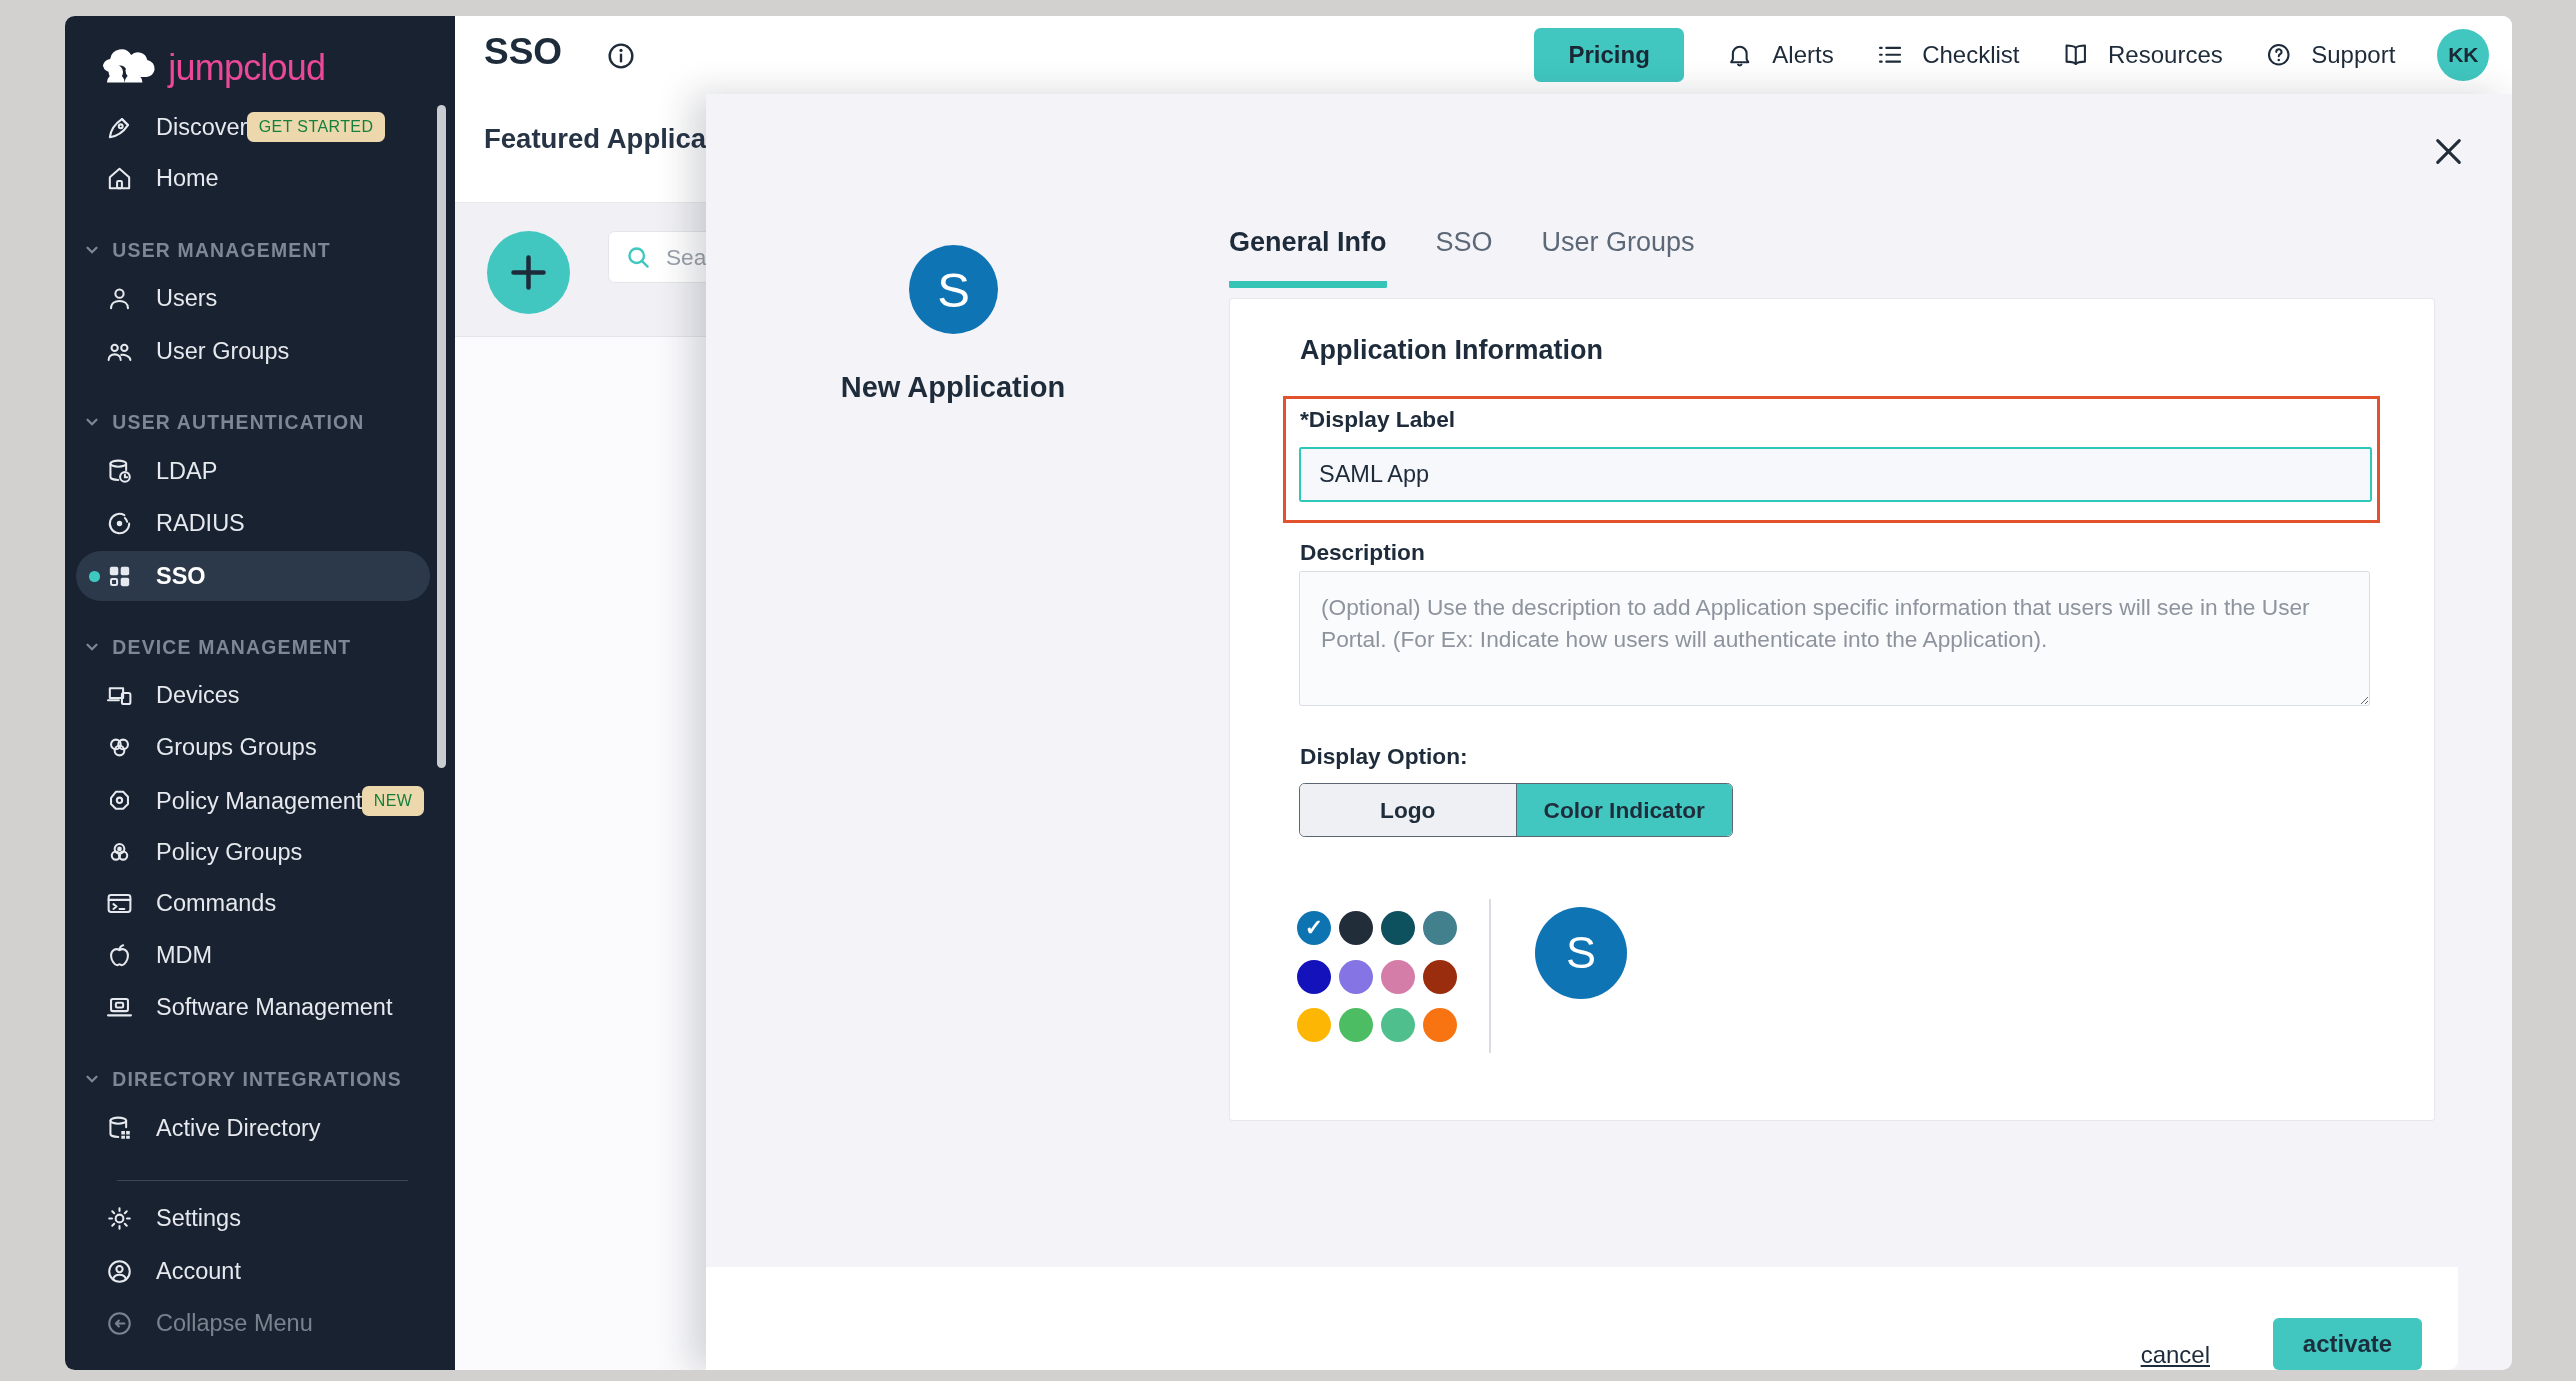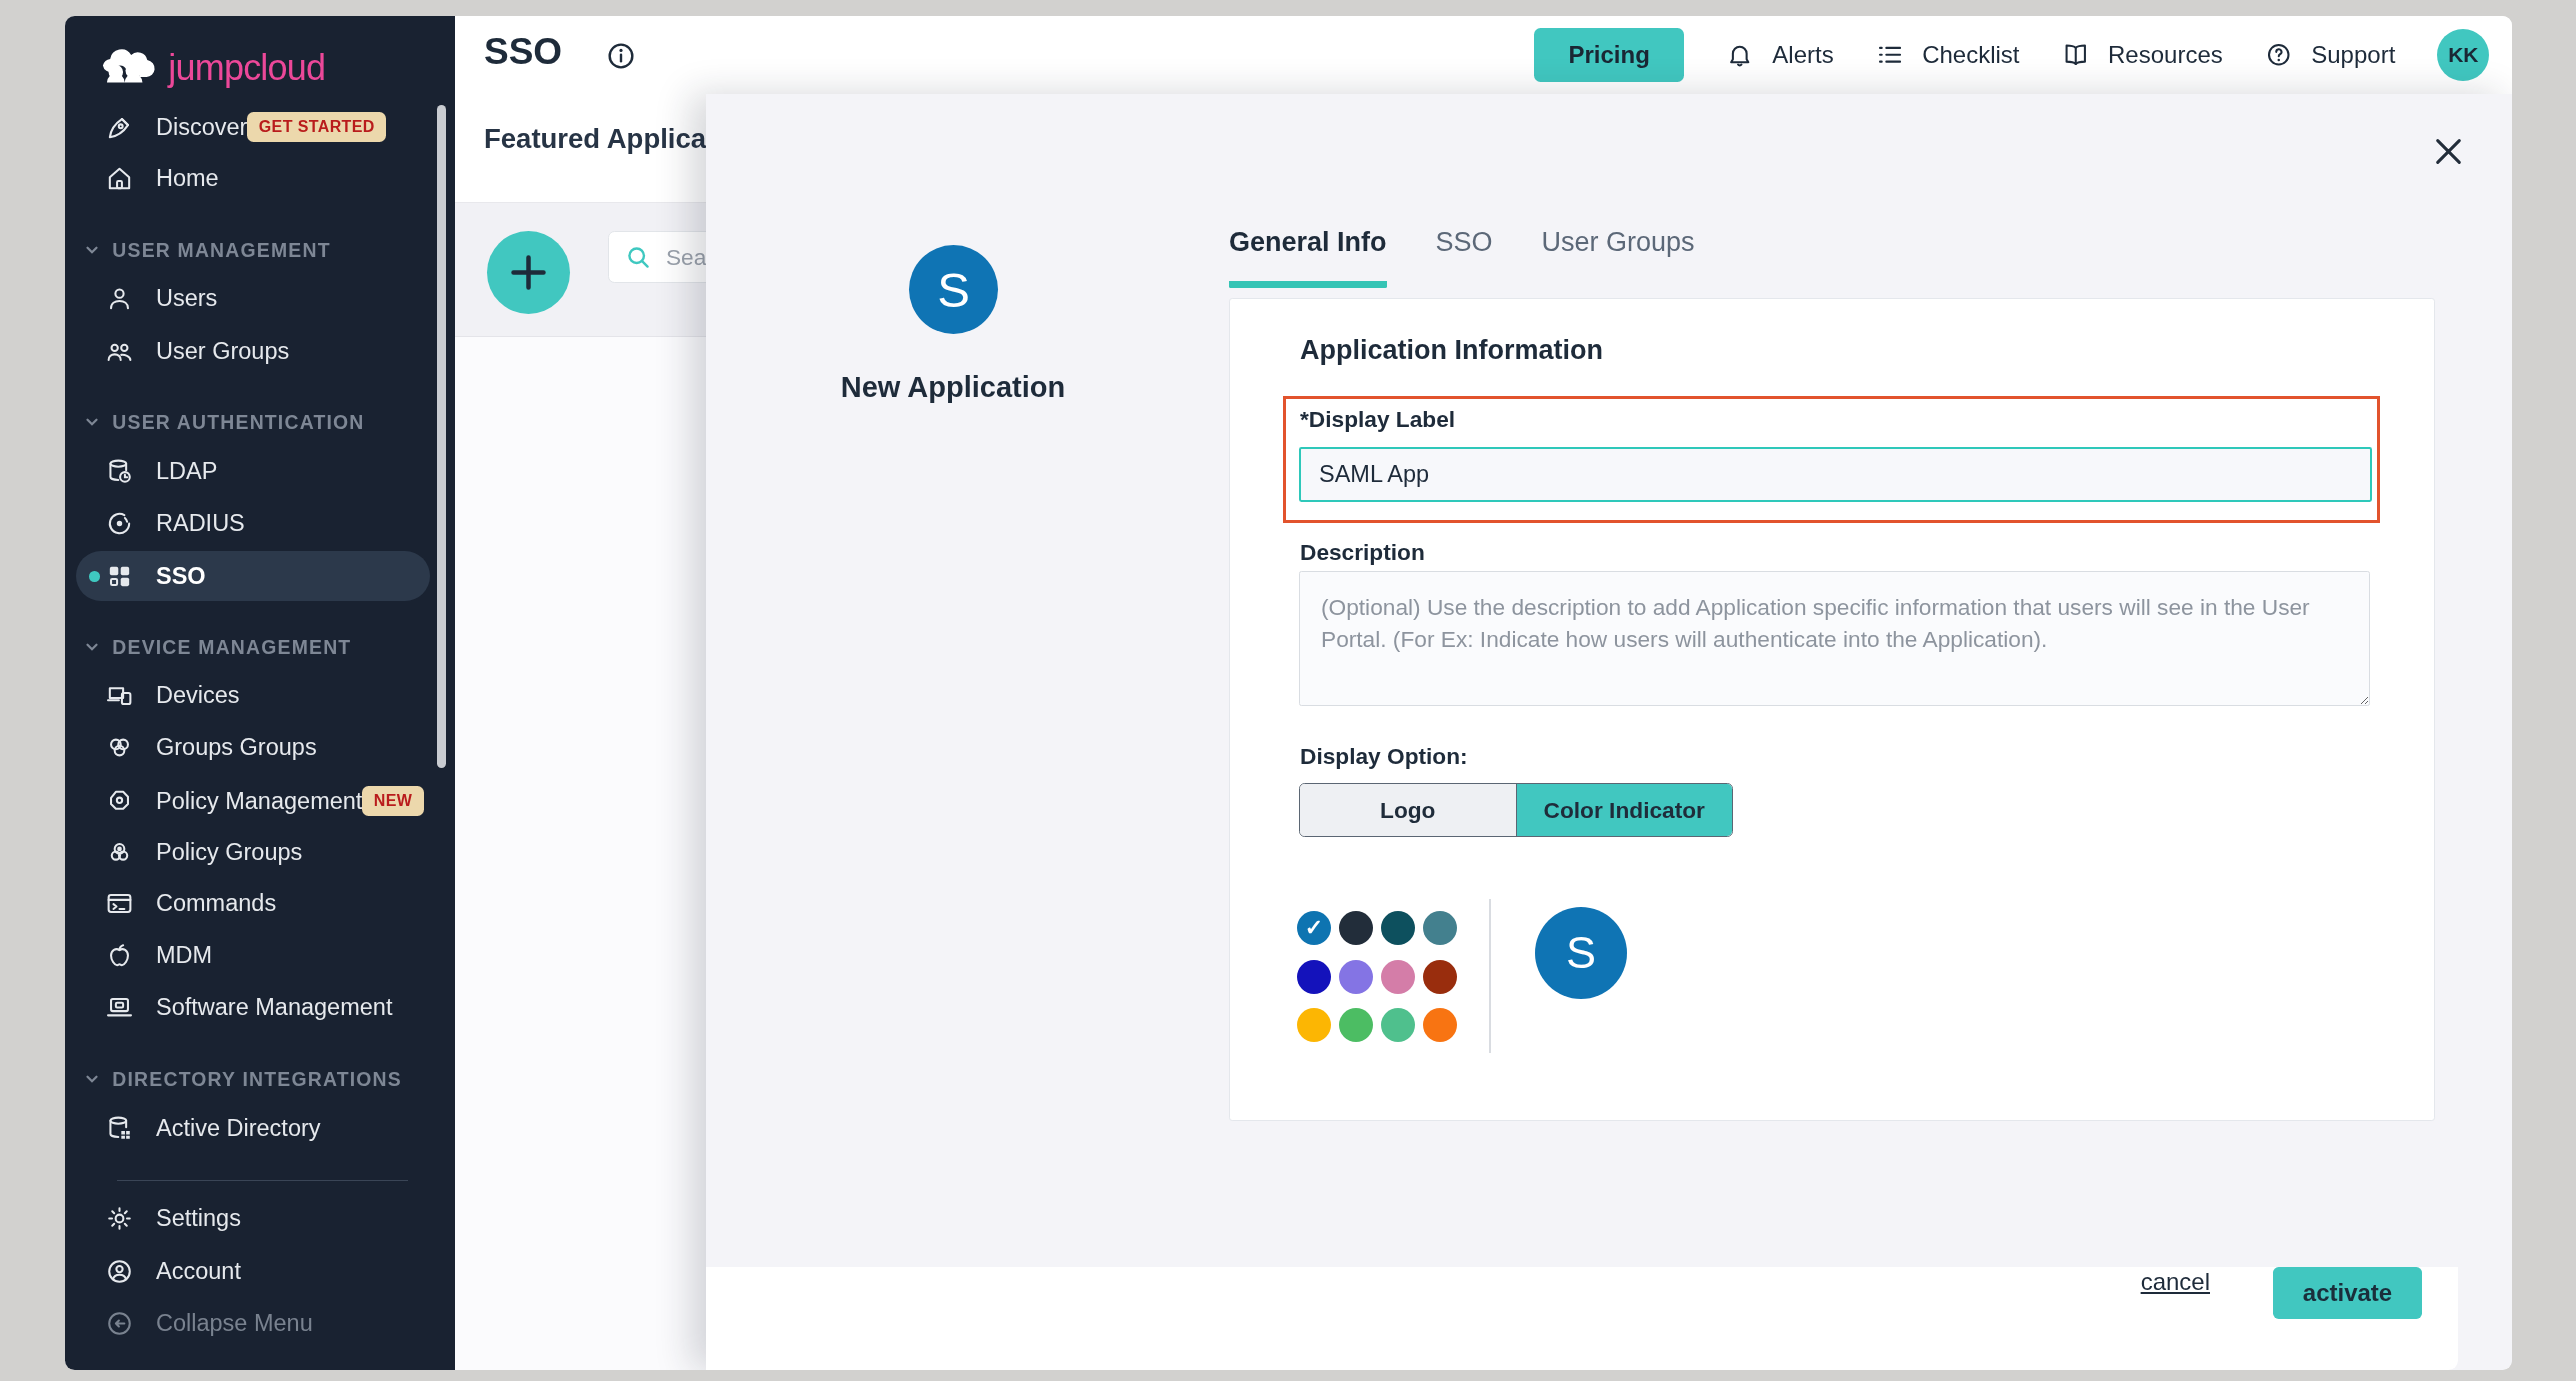--- a/index.html
+++ b/index.html
@@ -25,22 +25,22 @@
   .nav-row{position:absolute;left:0;width:311px;height:50px;display:flex;align-items:center;cursor:pointer;}
   .nav-row .ic{width:37px;height:37px;margin-left:36px;display:flex;align-items:center;justify-content:center;flex:none;}
   .nav-row .lbl{margin-left:18px;font-size:23.5px;font-weight:400;color:#e6e9ed;white-space:nowrap;}
   .nav-row.dim .lbl{color:#79828f;}
   .nav-row.dim .ic{color:#79828f;}
   .nav-row .ic{color:#e6e9ed;}
   .sec-head{position:absolute;left:0;width:390px;height:32px;display:flex;align-items:center;cursor:pointer;}
   .sec-head .chev{margin-left:18px;color:#7e8795;display:flex;}
   .sec-head .sec-lbl{margin-left:11.3px;font-size:19.4px;font-weight:700;letter-spacing:1.2px;color:#7e8795;white-space:nowrap;}
   .badge{
-    margin-left:auto;margin-right:37px;background:#ecd8ac;color:#b91c1c;
-    font-size:16px;font-weight:700;letter-spacing:0.4px;
+    margin-left:auto;margin-right:37px;background:#ecd8ac;color:#15803d;
+    font-size:16px;font-weight:400;letter-spacing:0.4px;
     padding:5.7px 11.3px;border-radius:6.5px;white-space:nowrap;
   }
   .active-pill{
     position:absolute;left:11.3px;top:535px;width:354px;height:50px;
     background:#2c394b;border-radius:32px;
   }
   .active-dot{position:absolute;left:24px;top:555px;width:10.5px;height:10.5px;border-radius:50%;background:#3fc8c0;}
   .side-divider{position:absolute;left:52px;top:1164px;width:291px;height:0;border-top:1.6px solid #3a4556;}
   .side-scrollthumb{position:absolute;left:372px;top:89px;width:9px;height:663px;border-radius:4.9px;background:#c9ccd1;}
   
@@ -127,21 +127,21 @@
   }
   .swatch{width:34px;height:34px;border-radius:50%;cursor:pointer;display:flex;align-items:center;justify-content:center;}
   .swatch .chk{color:#ffffff;font-size:22px;font-weight:700;line-height:1;}
   .v-divider{position:absolute;left:259px;top:600px;width:1.6px;height:154px;background:#d9dce1;}
   .preview-circle{
     position:absolute;left:305px;top:608px;width:92px;height:92px;border-radius:50%;
     display:flex;align-items:center;justify-content:center;color:#ffffff;font-size:45px;font-weight:400;
   }
   .modal-footer{
     position:absolute;left:0;top:1173px;width:1752px;height:103px;background:#ffffff;
-    display:flex;align-items:flex-start;justify-content:flex-end;gap:57px;
+    display:flex;align-items:flex-end;justify-content:flex-end;gap:57px;
     border-radius:0 0 9.7px 0;padding-right:36px;box-sizing:border-box;
   }
   .cancel-link{font-size:24px;color:#1e2b3a;text-decoration:underline;cursor:pointer;background:none;border:none;font-family:"Liberation Sans", sans-serif;}
   .activate-btn{
     width:149px;height:52px;background:#41c7c0;color:#1a2e3b;font-size:24px;font-weight:600;
     border:none;border-radius:5.7px;cursor:pointer;font-family:"Liberation Sans", sans-serif;
   }
 </style>
 </head>
 <body>

